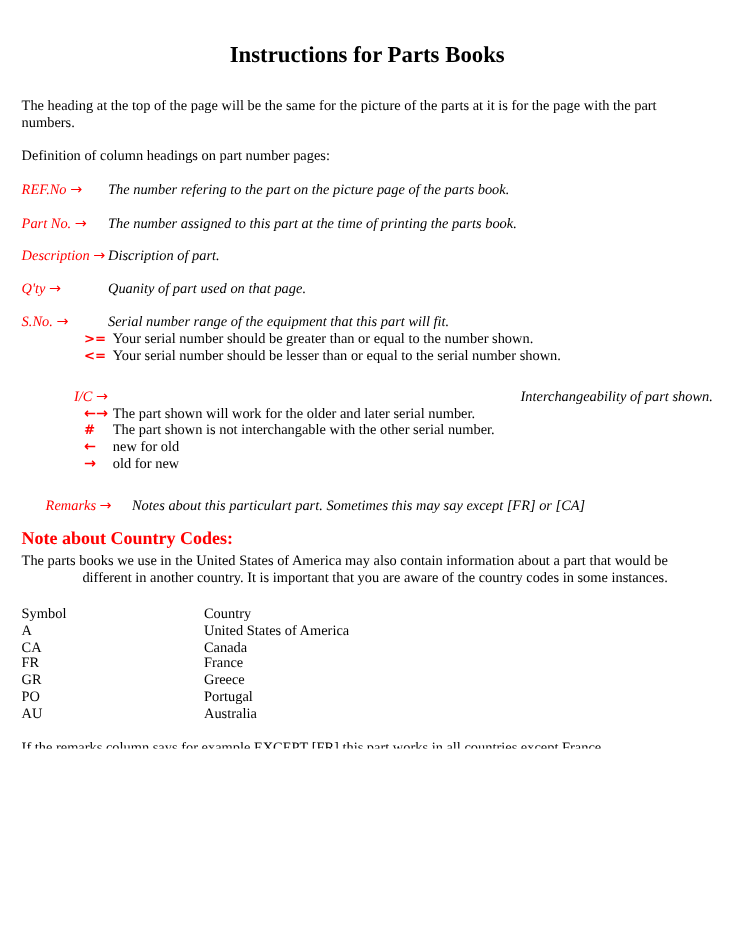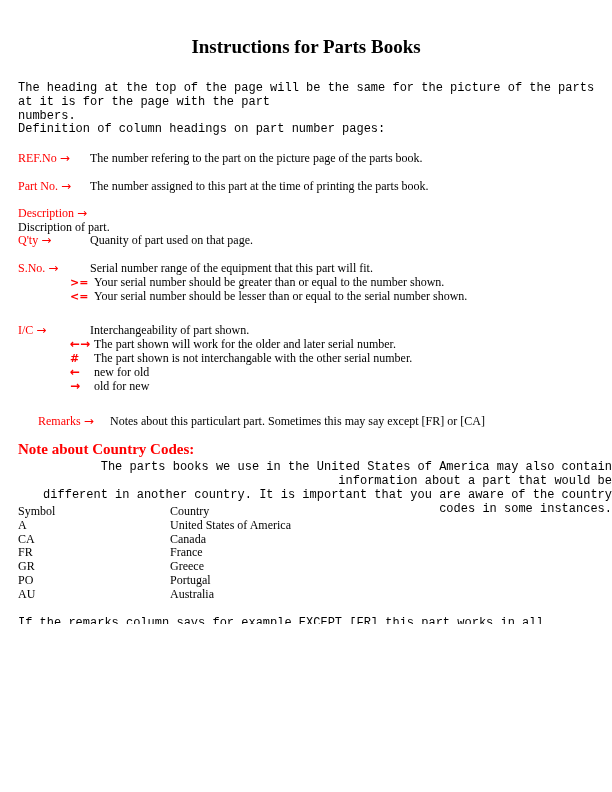--- a/index.html
+++ b/index.html
@@ -7,37 +7,38 @@
     position: relative;
     width: 612px;
     height: 624px;
     background: #ffffff;
     font-family: "Liberation Serif", serif;
     font-size: 12px;
     line-height: 14px;
     color: #000000;
     overflow: hidden;
   }
-  .abs { position: absolute; left: 18px; font-family: Liberation Mono, monospace; }
+  .abs { position: absolute; left: 18px; }
   .title {
     position: absolute;
     top: 36px;
     left: 0;
     width: 612px;
     text-align: center;
     font-size: 19px;
     line-height: 22px;
     font-weight: bold;
   }
   .defrow {
     position: absolute;
     left: 18px;
     display: flex;
     align-items: baseline;
     width: 576px;
+    font-style: italic;
   }
   .lab {
     width: 72px;
     flex-shrink: 0;
     color: #FF0000;
     white-space: nowrap;
   }
   .arrow {
     font-family: "DejaVu Sans", sans-serif;
     margin-left: 3px;
@@ -91,21 +92,21 @@
   <div class="defrow" style="top:151px;">
     <span class="lab"><span>REF.No</span><span class="arrow">→</span></span>
     <span class="desc">The number refering to the part on the picture page of the parts book.</span>
   </div>
 
   <div class="defrow" style="top:179px;">
     <span class="lab"><span>Part No.</span><span class="arrow">→</span></span>
     <span class="desc">The number assigned to this part at the time of printing the parts book.</span>
   </div>
 
-  <div class="defrow" style="top:206px;flex-direction:column;">
+  <div class="defrow" style="top:206px;">
     <span class="lab"><span>Description</span><span class="arrow">→</span></span>
     <span class="desc">Discription of part.</span>
   </div>
 
   <div class="defrow" style="top:233px;">
     <span class="lab"><span>Q'ty</span><span class="arrow">→</span></span>
     <span class="desc">Quanity of part used on that page.</span>
   </div>
 
   <div class="defrow" style="top:261px;">
@@ -115,21 +116,21 @@
 
   <div class="subrow" style="top:275px;">
     <span class="sym">&gt;=</span>
     <span>Your serial number should be greater than or equal to the number shown.</span>
   </div>
   <div class="subrow" style="top:289px;">
     <span class="sym">&lt;=</span>
     <span>Your serial number should be lesser than or equal to the serial number shown.</span>
   </div>
 
-  <div class="defrow" style="top:323px;">
+  <div class="defrow" style="top:323px;text-align:right;">
     <span class="lab"><span>I/C</span><span class="arrow">→</span></span>
     <span class="desc">Interchangeability of part shown.</span>
   </div>
 
   <div class="subrow" style="top:337px;">
     <span class="sym arr">←→</span>
     <span>The part shown will work for the older and later serial number.</span>
   </div>
   <div class="subrow" style="top:351px;">
     <span class="sym">#</span>

